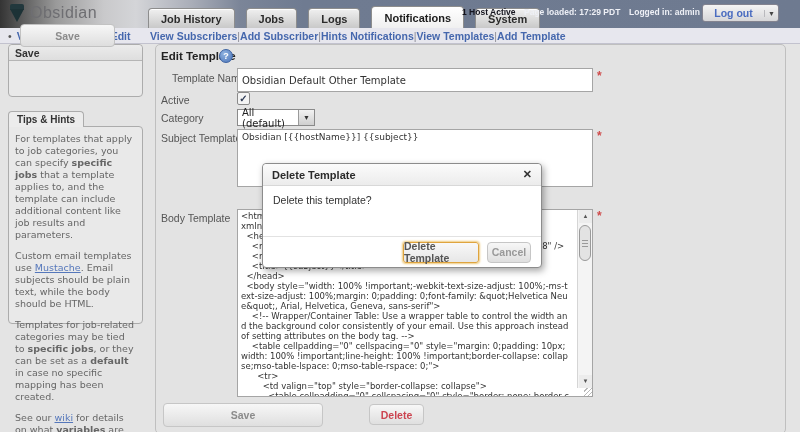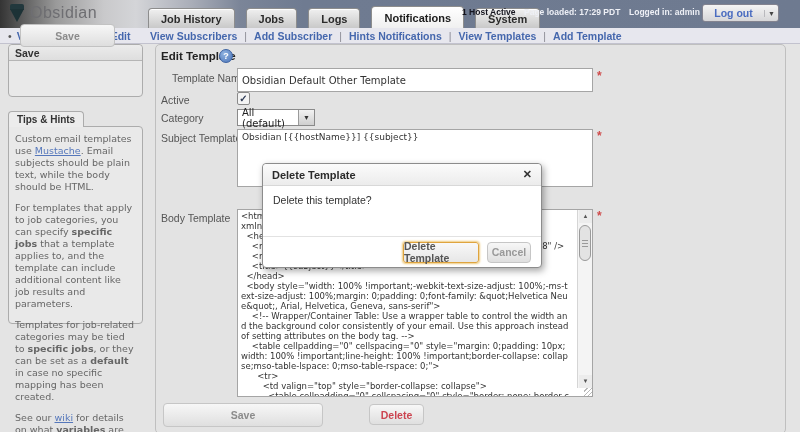--- a/index.html
+++ b/index.html
@@ -28,21 +28,21 @@
   #logout-btn .lbl { flex:1; text-align:center; font-size:10.5px; font-weight:bold; color:#4a6cc0; }
   #logout-btn .arr { width:14px; font-size:7px; color:#444; text-align:center; border-left:1px solid #b9b9bd; }
 
   
   #subnav { left:0; top:28px; width:800px; height:16px; background:#e7e7ee; border-bottom:1px solid #c2c2ce;
     display:flex; align-items:center; font-size:10.5px; font-weight:bold; }
   #breadcrumb { position:absolute; left:8px; display:flex; gap:5px; align-items:center; }
   .crumb-bullet { color:#555; font-weight:normal; }
   .bluelink { color:#4567ad; cursor:pointer; }
   .crumb-sep { color:#777; font-weight:normal; }
-  #subnav-links { position:absolute; left:150px; display:flex; gap:7px; align-items:center; }
+  #subnav-links { position:absolute; left:150px; display:flex; align-items:center; }
   .link-sep { color:#8a8a94; font-weight:normal; }
 
   
   .side-box { background:#e9e9e9; border:1px solid #acacac; border-radius:4px; }
   #save-box { left:8px; top:44px; width:135px; height:53px; }
   #save-box-header { height:16px; border-bottom:1px solid #b5b5b5; background:linear-gradient(#ececec,#dedede);
     font-size:10.5px; font-weight:bold; color:#333; padding:2px 6px; border-radius:4px 4px 0 0; }
   #sidebar-save-btn { position:absolute; left:20px; top:24px; width:95px; height:23px;
     background:linear-gradient(#f7f7f7,#dedede); border:1px solid #c2c2c2; border-radius:4px;
     font-size:10.5px; font-weight:bold; color:#8b8b8b; display:flex; align-items:center; justify-content:center; }
@@ -156,22 +156,22 @@
     <span class="bluelink">Add Template</span>
   </div>
 </div>
 
 <div id="save-box" class="abs side-box">
   <div id="save-box-header">Save</div>
 </div>
 <div id="sidebar-save-btn" class="abs">Save</div>
 <div id="tips-tab" class="abs">Tips &amp; Hints</div>
 <div id="tips-box" class="abs side-box">
+  <p><span>For templates that apply to job categories, you can specify </span><span style="font-weight: bold;">specific jobs</span><span> that a template applies to, and the template can include additional content like job results and parameters.</span></p>
   <p><span>Custom email templates use </span><span class="tlink">Mustache</span><span>. Email subjects should be plain text, while the body should be HTML.</span></p>
-  <p><span>For templates that apply to job categories, you can specify </span><span style="font-weight: bold;">specific jobs</span><span> that a template applies to, and the template can include additional content like job results and parameters.</span></p>
   <p><span>Templates for job-related categories may be tied to </span><span style="font-weight: bold;">specific jobs</span><span>, or they can be set as a </span><span style="font-weight: bold;">default</span><span> in case no specific mapping has been created.</span></p>
   <p><span>See our </span><span class="tlink">wiki</span><span> for details on what </span><span style="font-weight: bold;">variables</span><span> are available in the templates.</span></p>
 </div>
 
 <div id="main-panel" class="abs"></div>
 <div id="page-title" class="abs">Edit Template</div>
 <div id="help-icon" class="abs">?</div>
 
 <div class="abs fld-label" style="left:172px; top:72px;">Template Name</div>
 <input id="template-name-input" class="abs tbox" value="Obsidian Default Other Template" style="">

